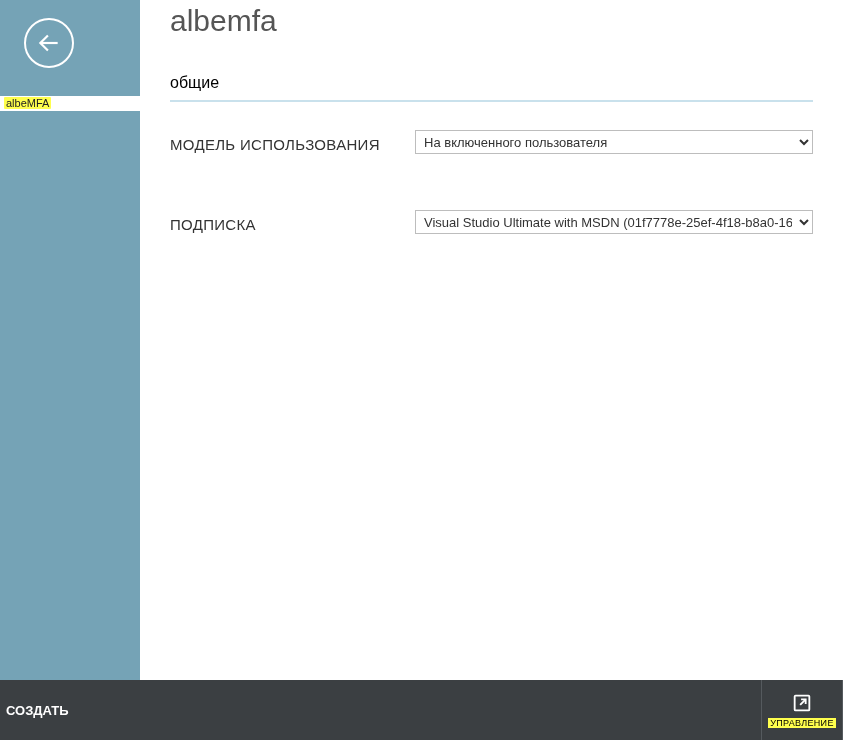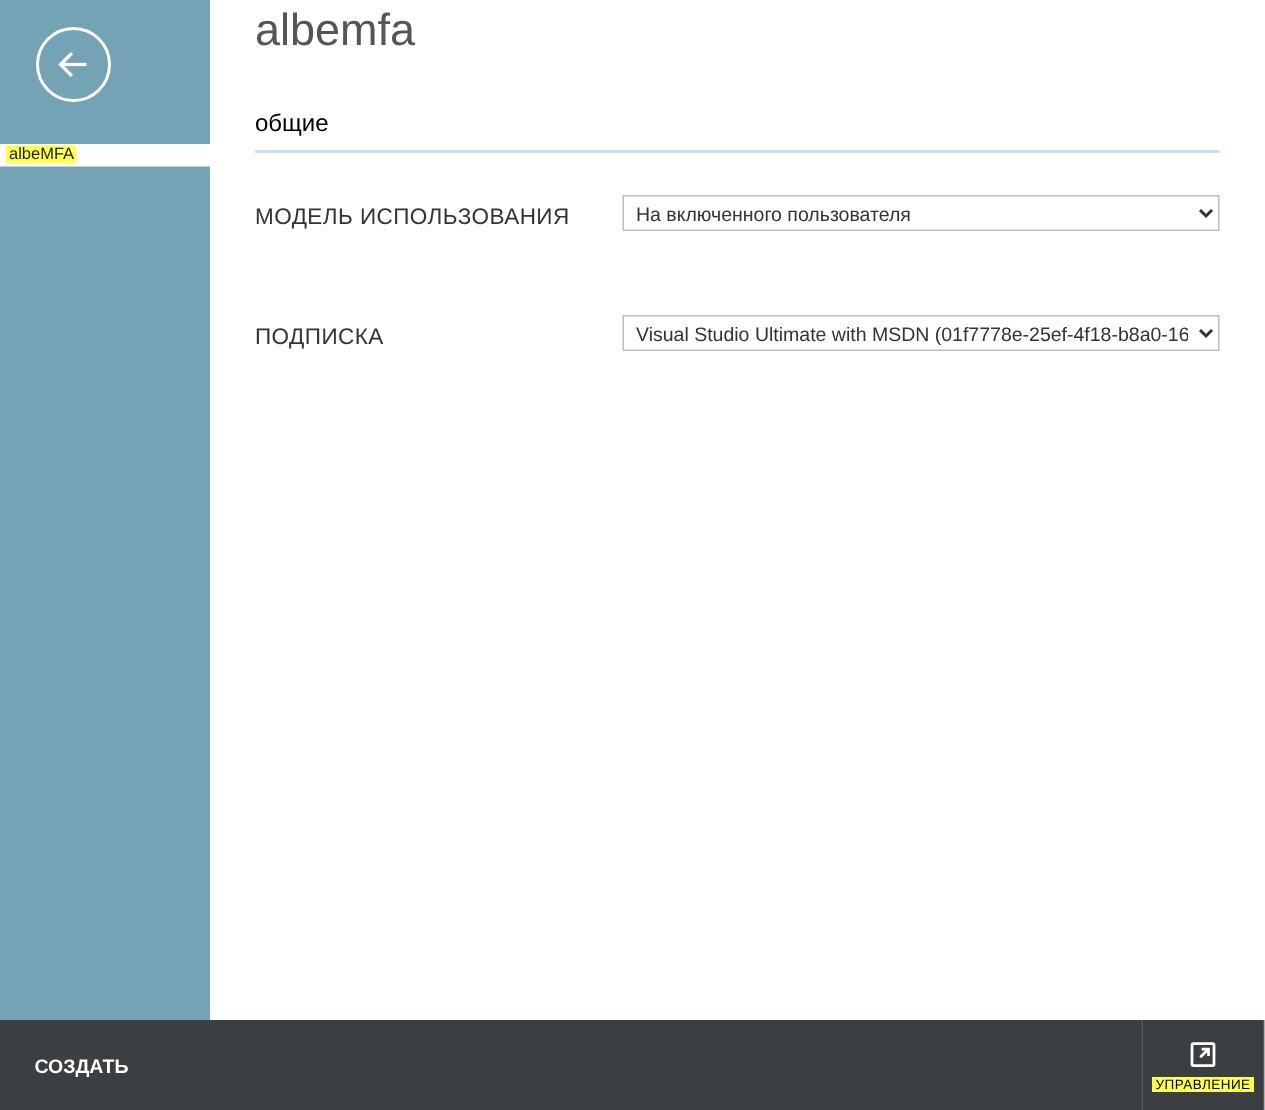--- a/index.html
+++ b/index.html
@@ -112,21 +112,21 @@
     background: #3b3f42;
     display: flex;
     align-items: center;
     flex-shrink: 0;
   }
   .footer-left {
     width: 140px;
     color: #fff;
     font-size: 13px;
     font-weight: 600;
-    padding-left: 23px;
+    padding-left: 6px;
   }
   .footer-spacer { flex: 1; }
   .footer-actions {
     display: flex;
     height: 100%;
     text-align: right;
   }
   .footer-btn {
     width: 82px;
     border-left: 1px solid #555a5e;

